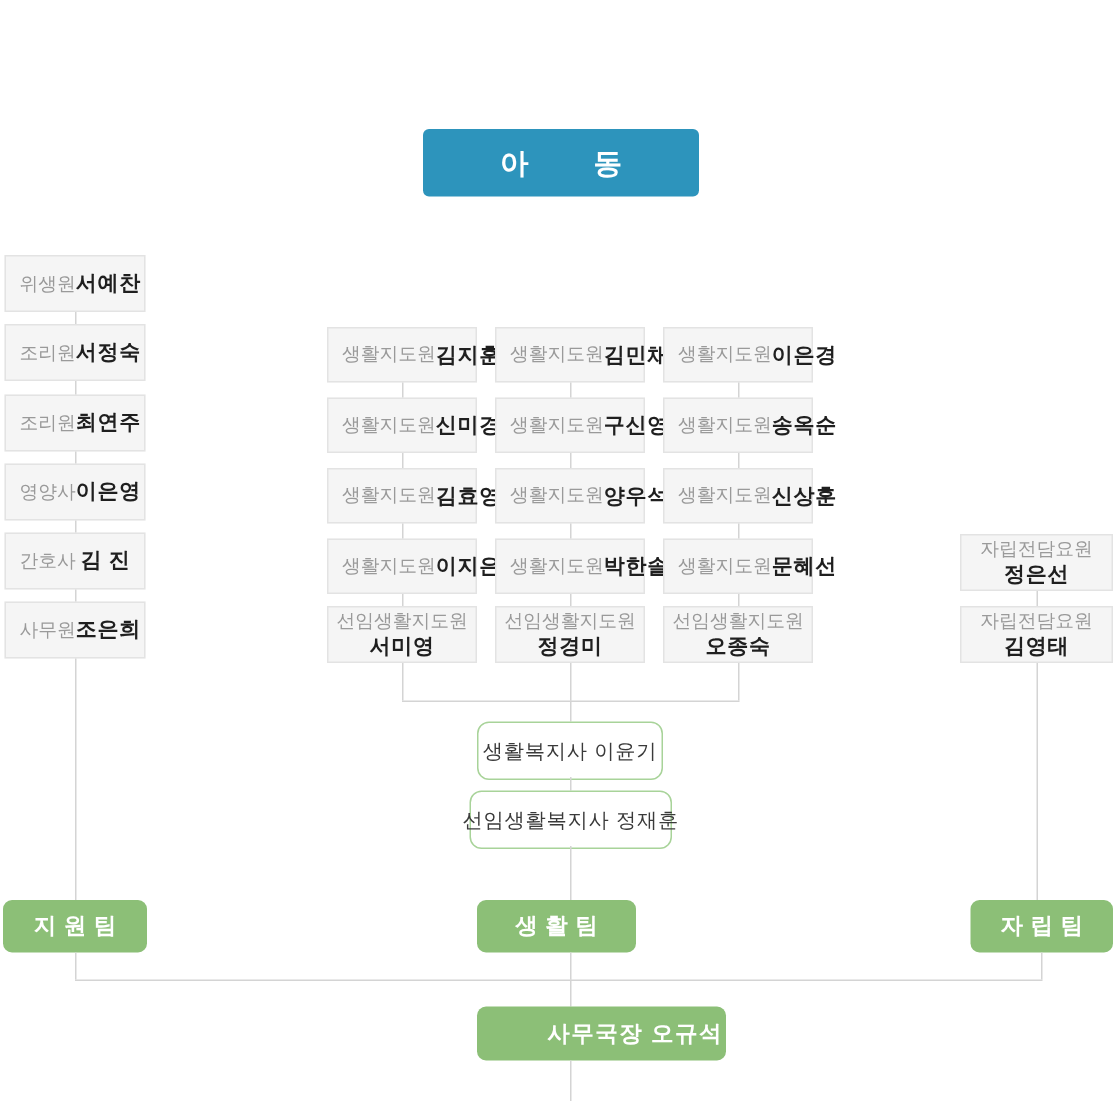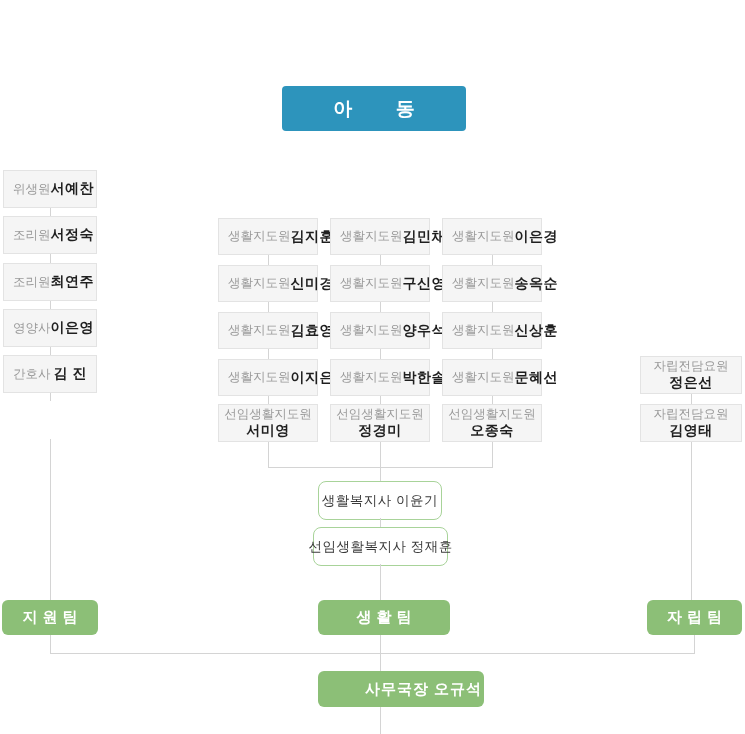--- a/index.html
+++ b/index.html
@@ -60,20 +60,24 @@
     <span class="role">조리원</span>
     <span class="name">최연주</span>
   </div>
   <div class="gbox" style="left:3px;top:266px;width:94px;height:38px;">
     <span class="role">영양사</span>
     <span class="name">이은영</span>
   </div>
   <div class="gbox" style="left:3px;top:312px;width:94px;height:38px;">
     <span class="role">간호사</span>
     <span class="name">김 진</span>
+  </div>
+  <div class="gbox" style="left:3px;top:358px;width:94px;height:38px;">
+    <span class="role">사무원</span>
+    <span class="name">조은희</span>
   </div>
 
   <div class="v" style="left:50px;top:165px;height:8px;"></div>
   <div class="v" style="left:50px;top:211px;height:9px;"></div>
   <div class="v" style="left:50px;top:258px;height:8px;"></div>
   <div class="v" style="left:50px;top:304px;height:8px;"></div>
   <div class="v" style="left:50px;top:350px;height:8px;"></div>
   <div class="v" style="left:50px;top:396px;height:161px;"></div>
 
   <div class="gbox" style="left:218px;top:175px;width:100px;height:37px;">
@@ -168,21 +172,21 @@
     <span class="name">정은선</span>
   </div>
   <div class="v" style="left:691px;top:351px;height:10px;"></div>
   <div class="gbox stacked" style="left:640px;top:361px;width:102px;height:38px;">
     <span class="role">자립전담요원</span>
     <span class="name">김영태</span>
   </div>
   <div class="v" style="left:691px;top:399px;height:158px;"></div>
 
   <div class="team" style="left:2px;top:557px;width:96px;height:35px;">지원팀</div>
-  <div class="team" style="left:318px;top:557px;width:132px;height:35px;">생활팀</div>
+  <div class="team" style="left:318px;top:557px;width:106px;height:35px;">생활팀</div>
   <div class="team" style="left:647px;top:557px;width:95px;height:35px;">자립팀</div>
 
   <div class="v" style="left:50px;top:592px;height:18px;"></div>
   <div class="v" style="left:380px;top:592px;height:18px;"></div>
   <div class="v" style="left:694px;top:592px;height:18px;"></div>
   <div class="h" style="left:50px;top:610px;width:645px;"></div>
   <div class="v" style="left:380px;top:610px;height:18px;"></div>
 
   <div class="mgmt" style="left:318px;top:628px;width:122px;height:36px;padding-left:44px;">사무국장 오규석</div>
   <div class="v" style="left:380px;top:664px;height:28px;"></div>

